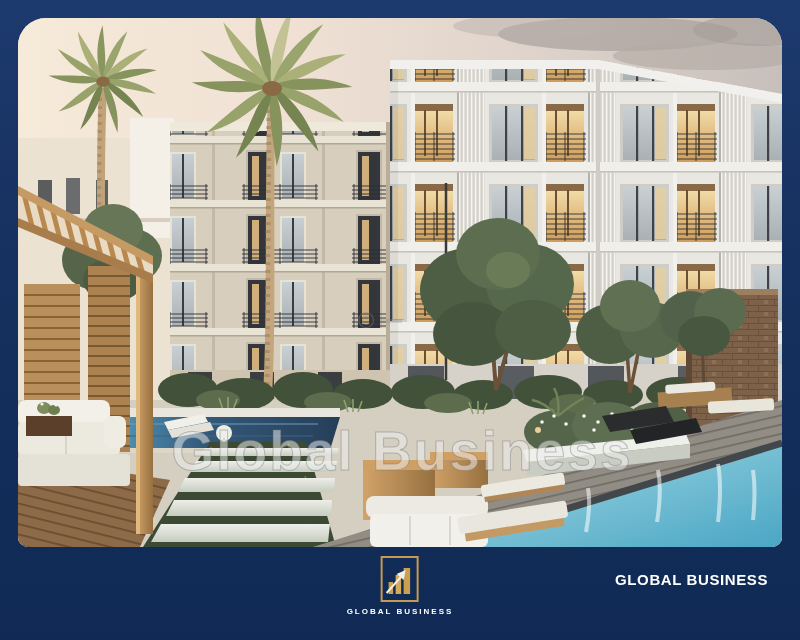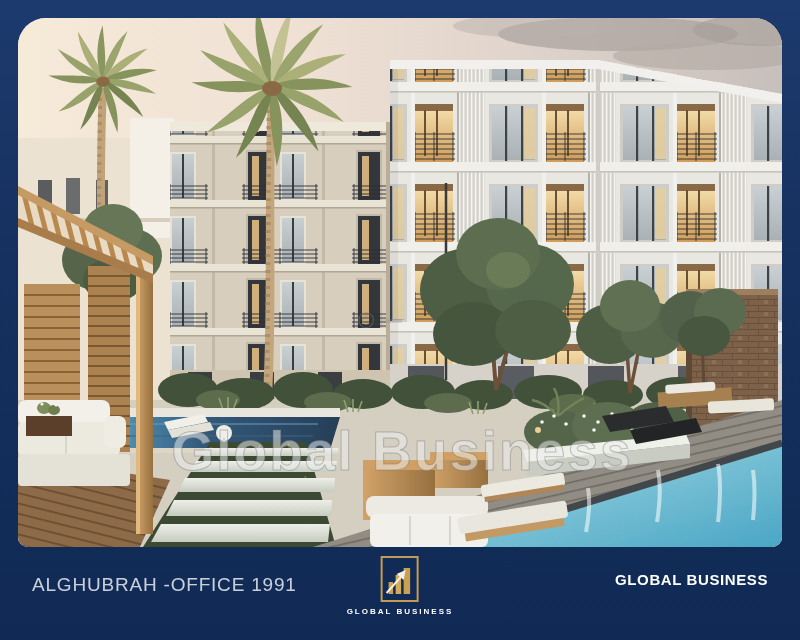--- a/index.html
+++ b/index.html
@@ -471,21 +471,20 @@
         <text x="340" y="310" font-size="22" fill="#8a8a8a" font-family="Liberation Sans, sans-serif">©</text>
         <line x1="362" y1="303" x2="384" y2="303" stroke="#8a8a8a" stroke-width="4" opacity=".6"></line>
       </g>
 
       <text x="384" y="452" text-anchor="middle" font-family="Liberation Sans, sans-serif" font-size="55" font-weight="bold" letter-spacing="2" fill="#ededed" fill-opacity=".52" stroke="#6d6d6d" stroke-opacity=".4" stroke-width="1">Global Business</text>
     </svg>
   </div>
 
   <div class="footer">
     <div class="f-left">
-      <div class="l2">ALGHUBRAH -OFFICE 1991</div>
     </div>
 
     <div class="f-logo">
       <div class="logo-box">
         <svg width="30" height="38" viewBox="0 0 30 38">
           <rect x="4" y="22" width="4.5" height="12" fill="#c9a050"></rect>
           <rect x="11" y="15" width="5.5" height="19" fill="#d4ab5c"></rect>
           <rect x="19" y="8" width="6.5" height="26" fill="#c9a050"></rect>
           <line x1="2" y1="33" x2="18" y2="15" stroke="#f5f0e6" stroke-width="2"></line>
           <polygon points="21,10 12,14 19,20" fill="#f5f0e6"></polygon>

